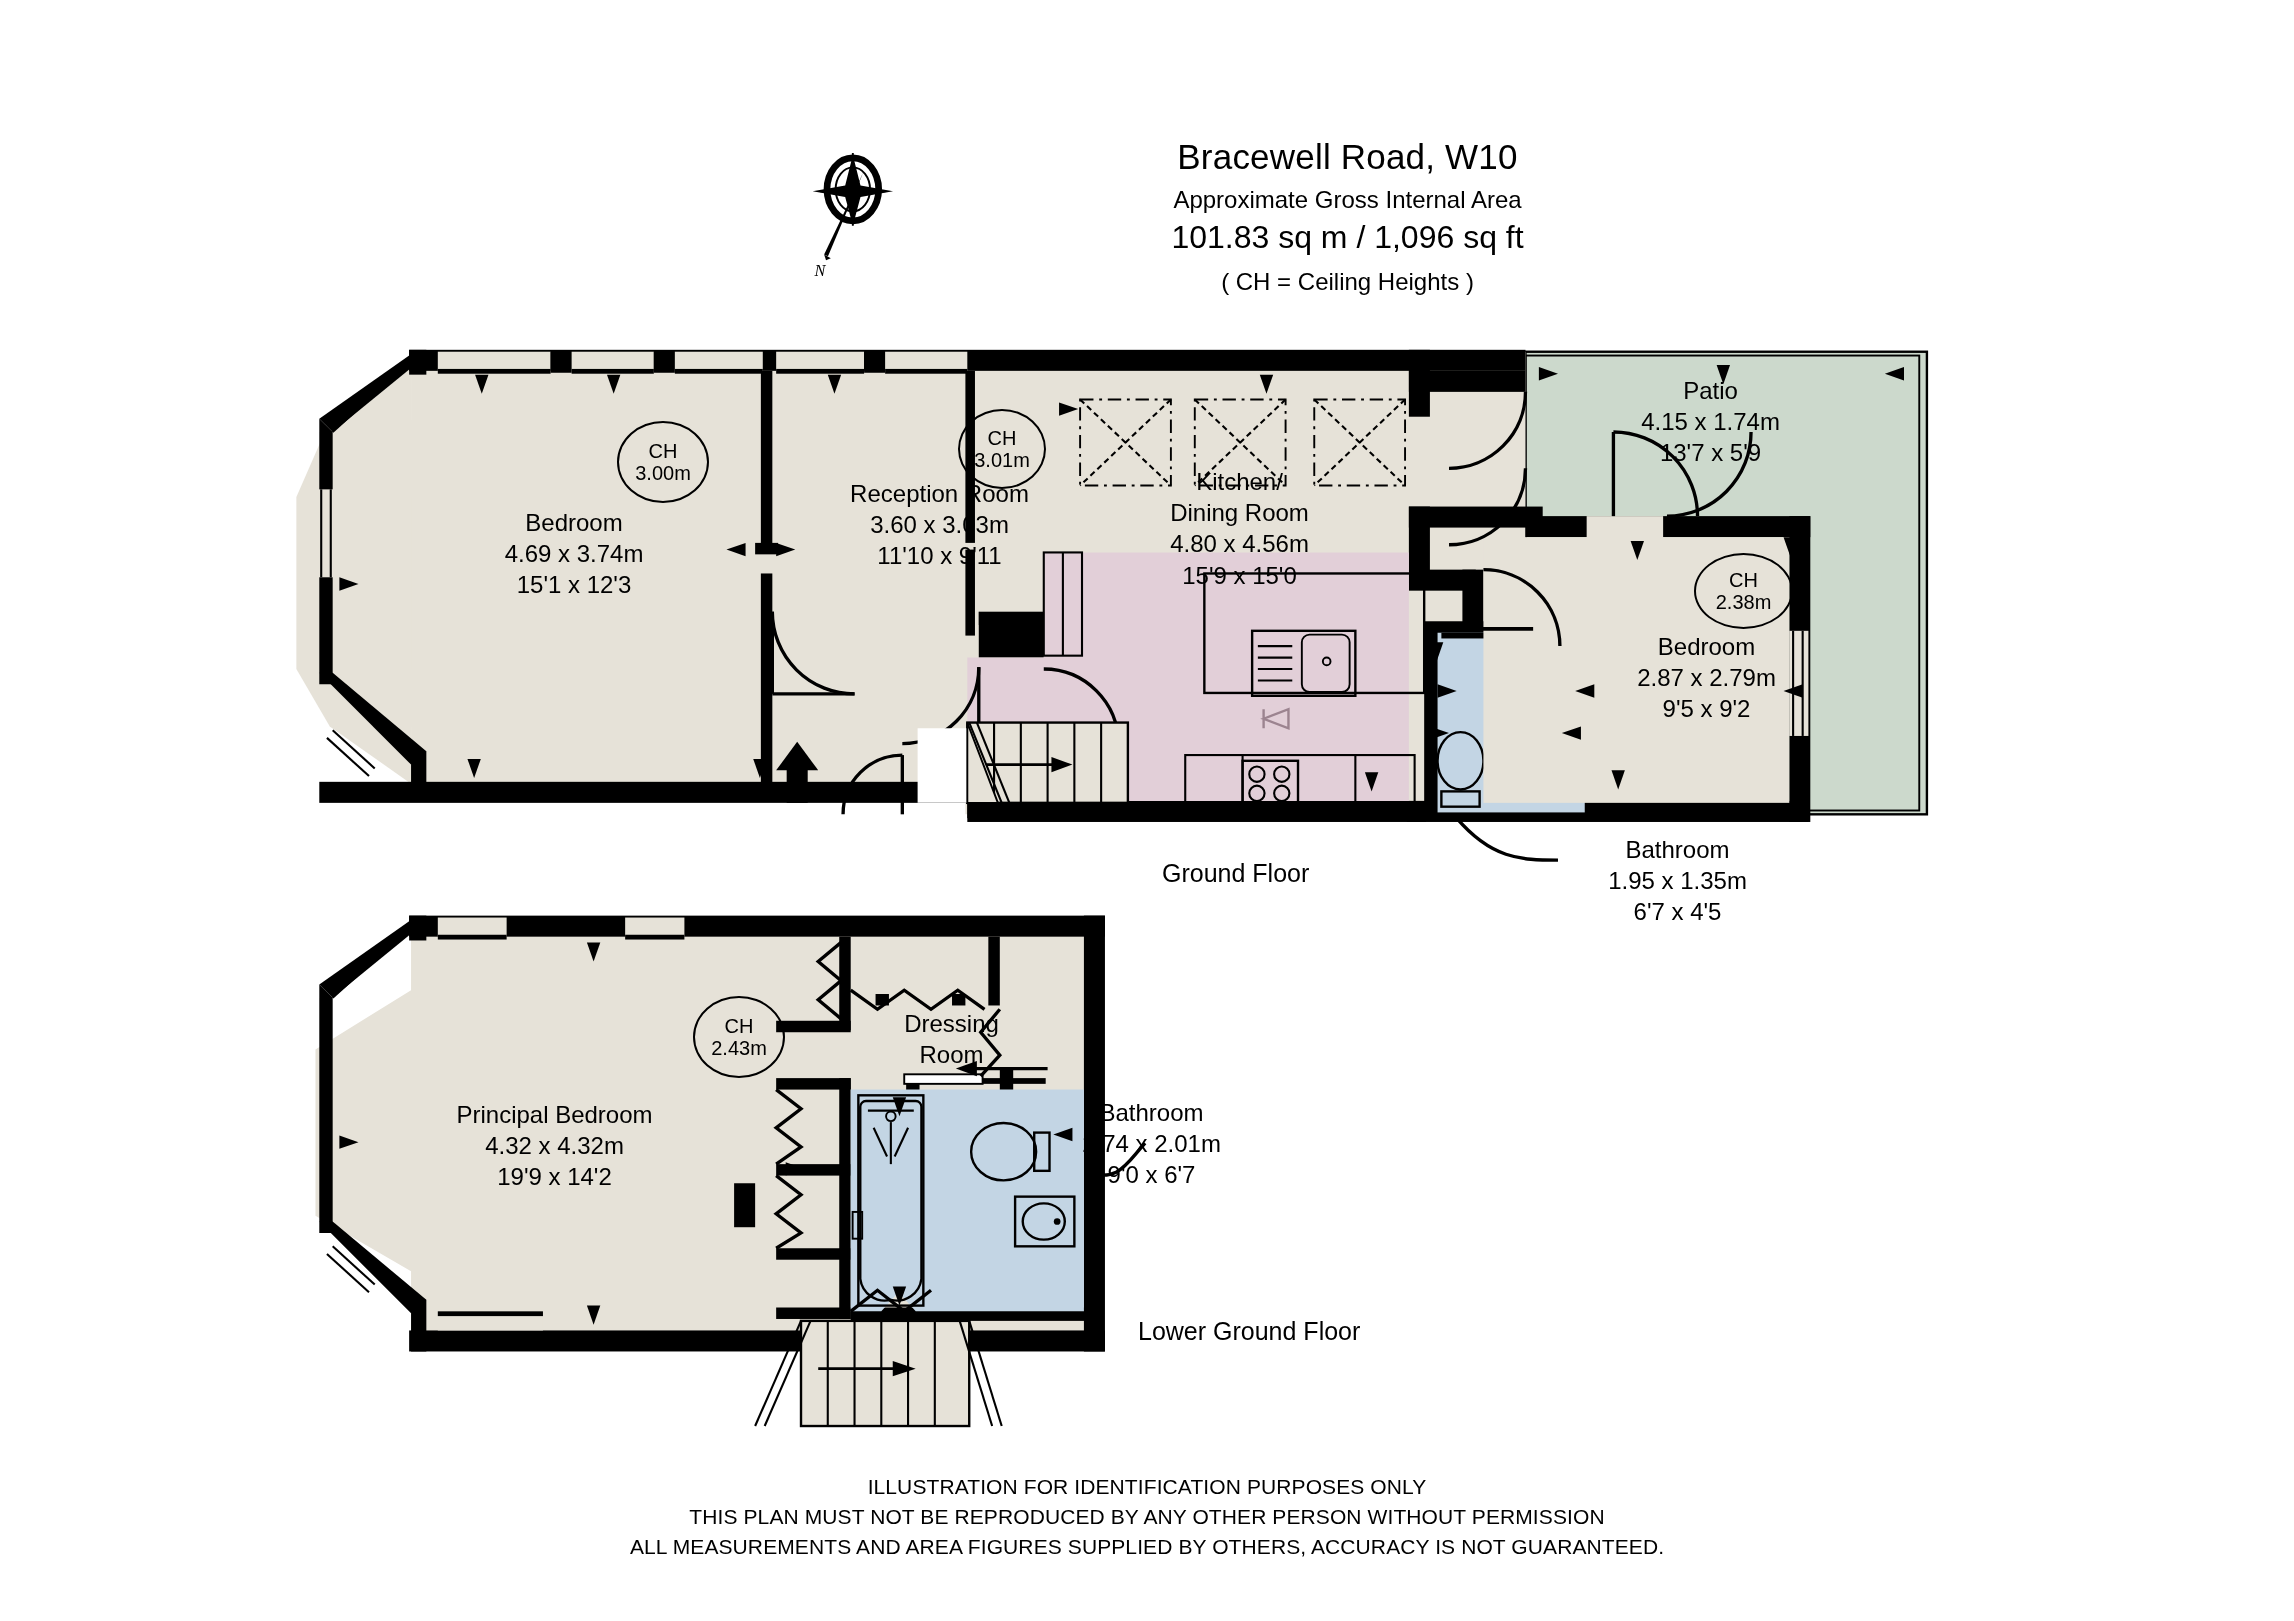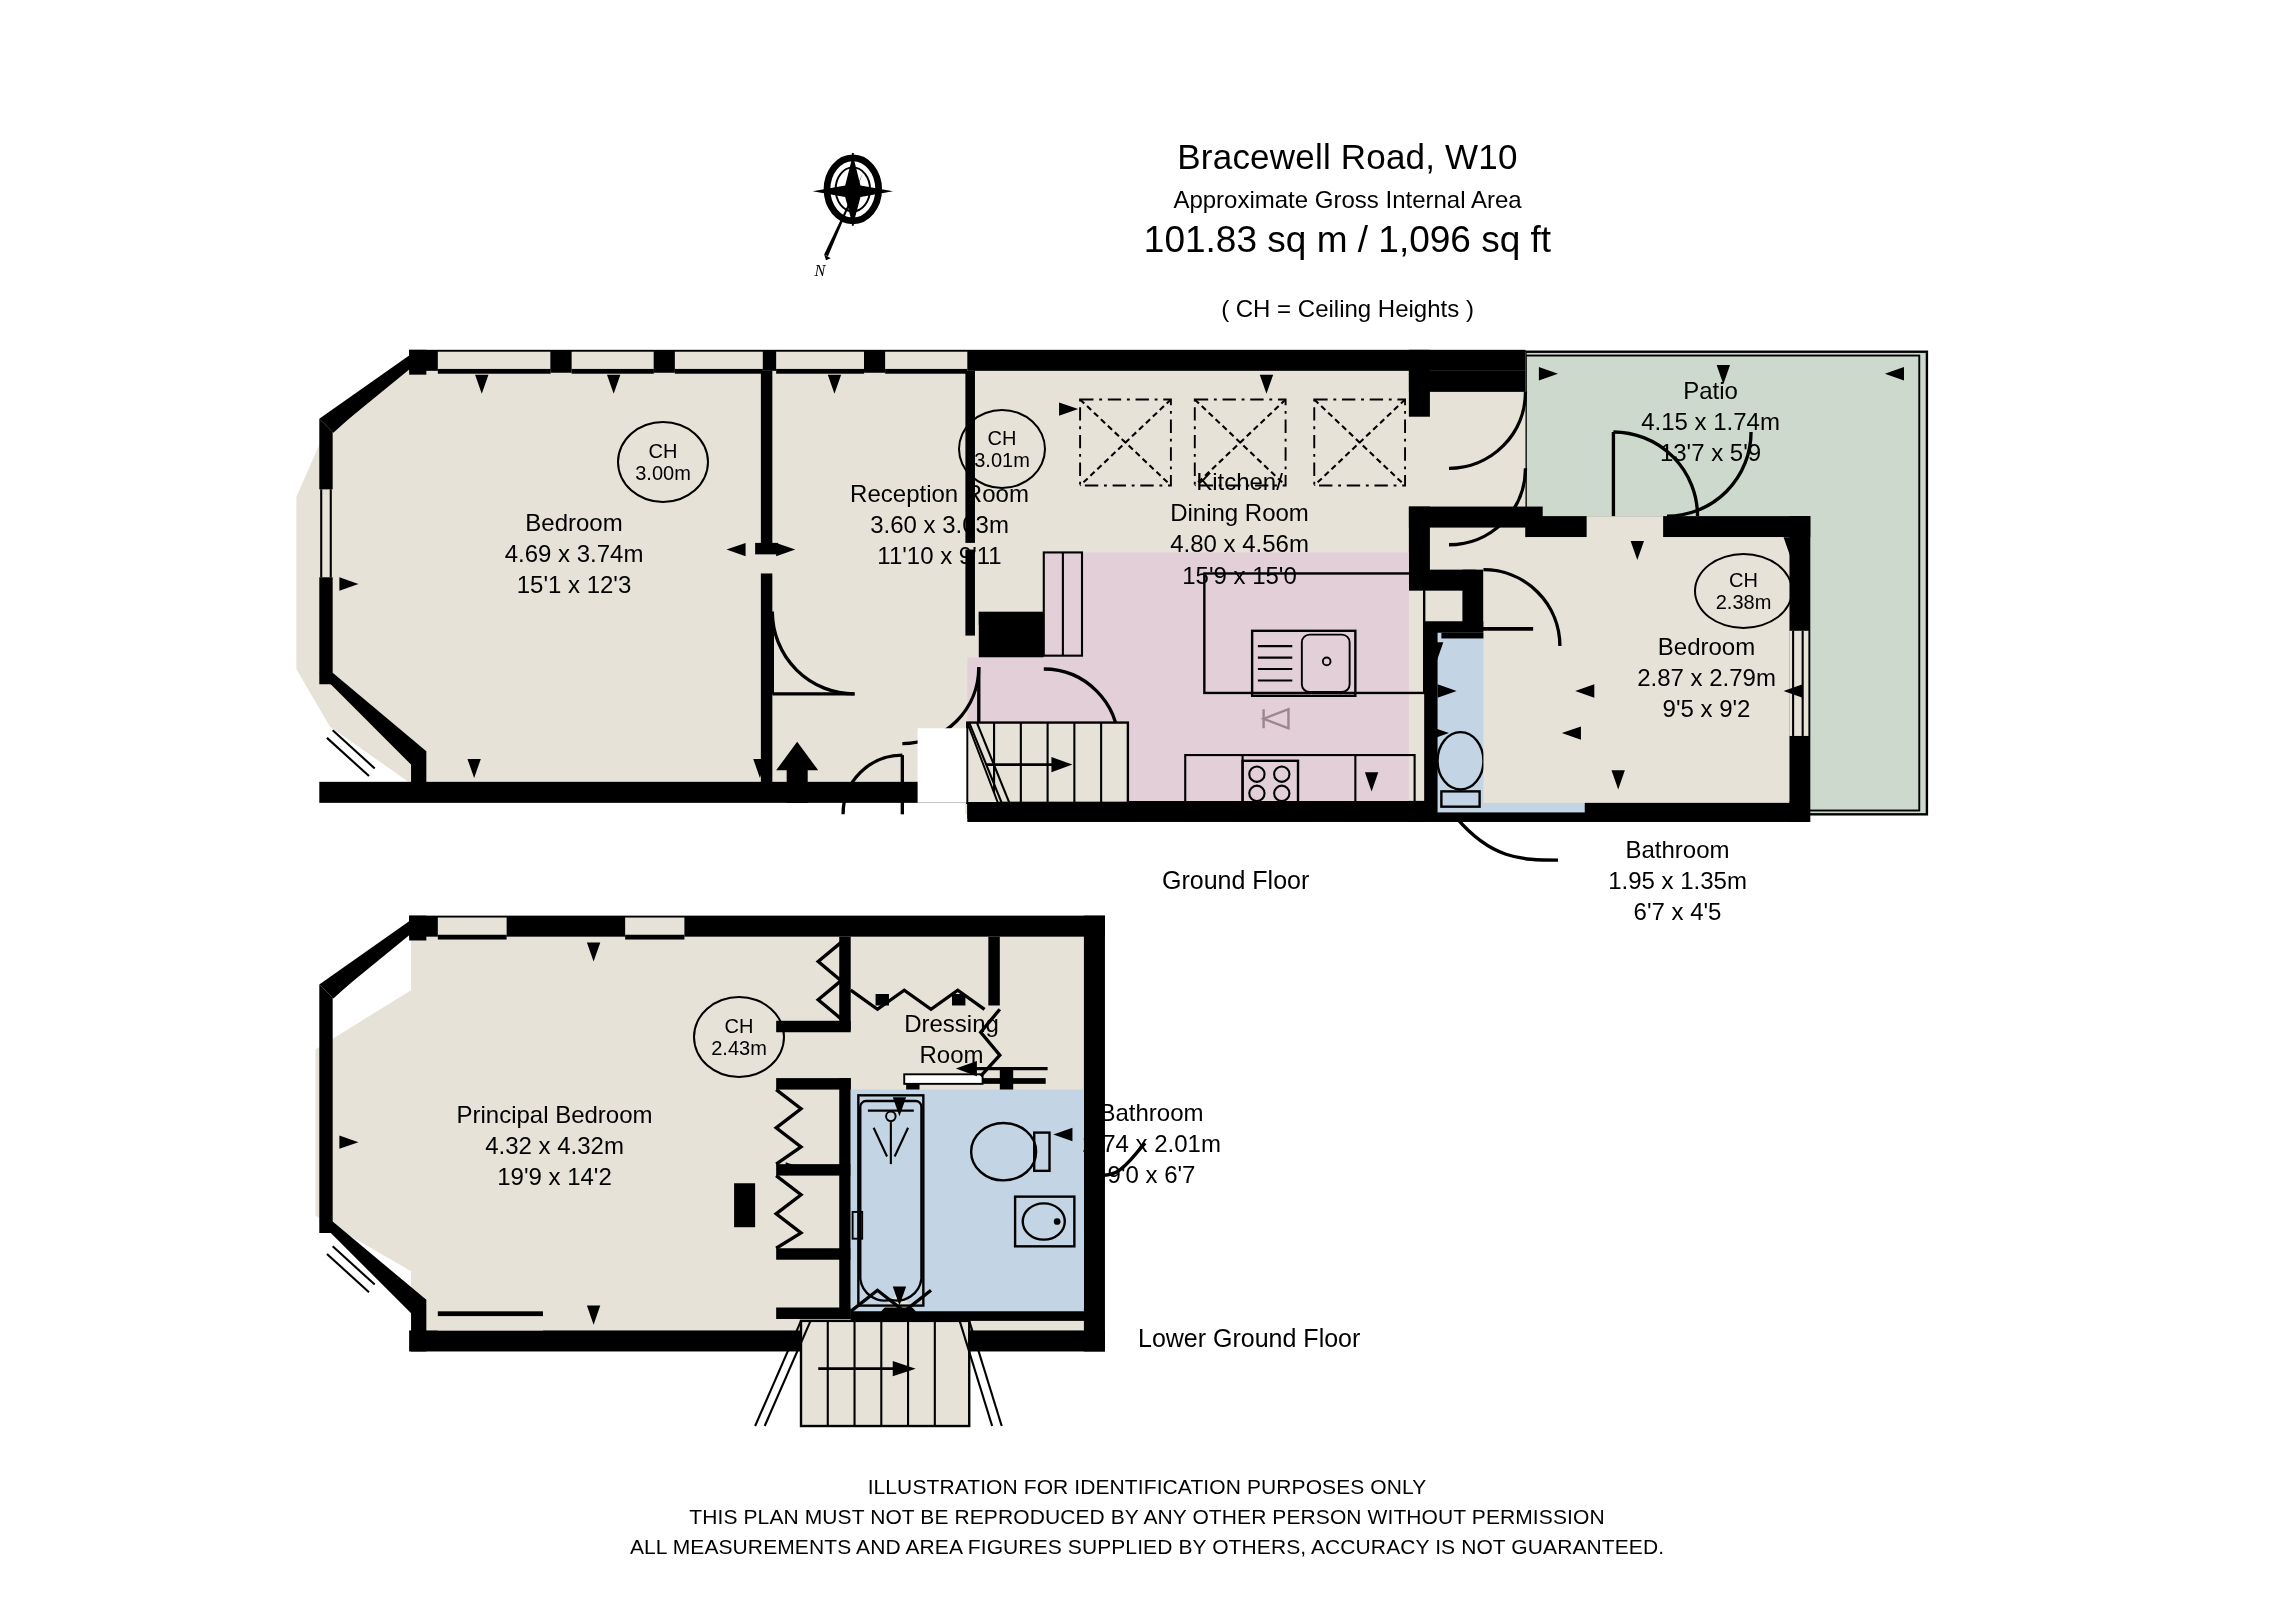--- a/index.html
+++ b/index.html
@@ -12,42 +12,42 @@
     font-family: "Liberation Sans", sans-serif;
     color: #000000;
     position: relative;
     overflow: hidden;
   }
   #stage {
     position: absolute;
     left: 0; top: 0;
     width: 2294px; height: 1621px;
   }
-  .txt { position: absolute; white-space: nowrap; margin-top: 7px; }
+  .txt { position: absolute; white-space: nowrap; }
 
   
   #header-block {
     position: absolute;
     left: 994px; top: 113px;
     width: 707px;
     text-align: center;
   }
   #plan-title {
     font-size: 35px;
     letter-spacing: 0.2px;
     margin-bottom: 8.6px;
     margin-top: 24px;
   }
   #area-caption {
     font-size: 24px;
     margin-bottom: 5.7px;
   }
   #area-value {
-    font-size: 37px;
-    margin-bottom: 34px;
+    font-size: 32px;
+    margin-bottom: 12px;
     text-align: center;
   }
   #ch-note {
     font-size: 24px;
   }
 
   
   #compass { position: absolute; left: 803px; top: 153px; }
 
   

